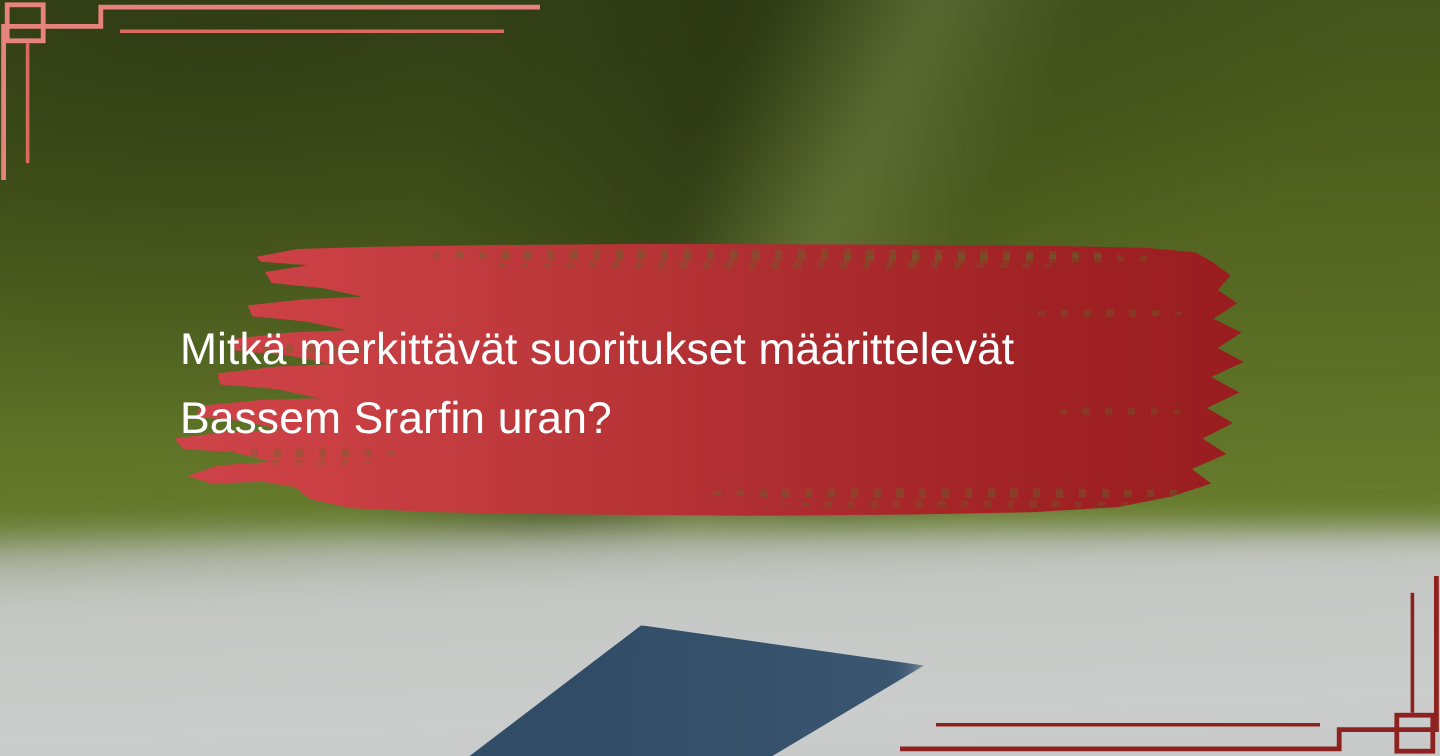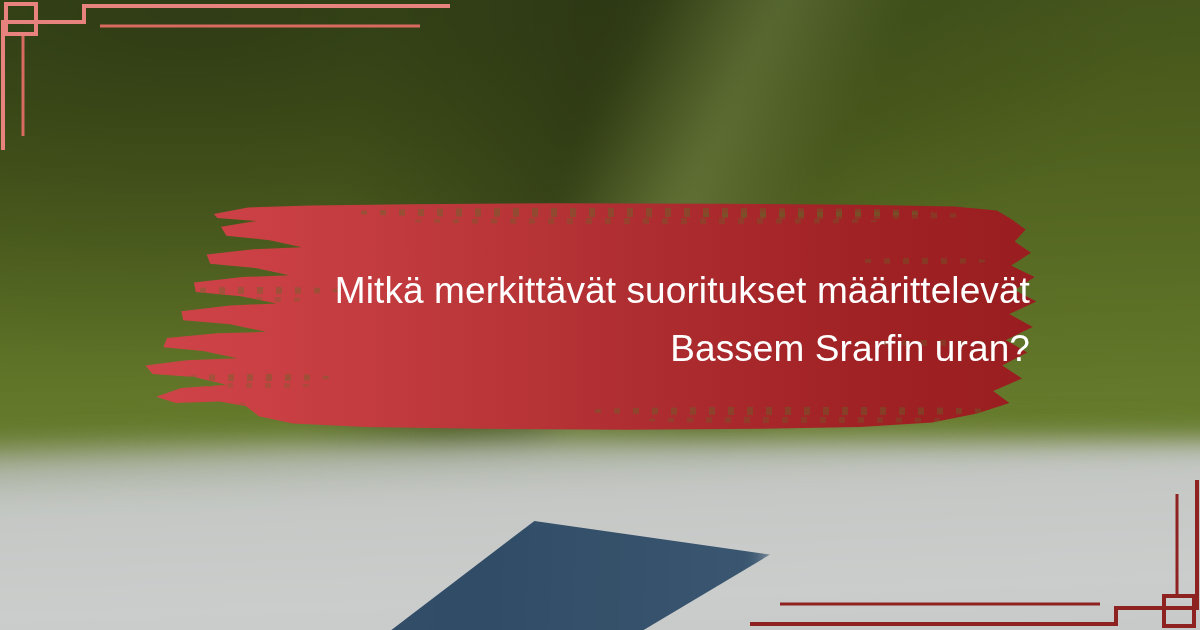--- a/index.html
+++ b/index.html
@@ -105,21 +105,21 @@
         rgba(92,108,40,0) 11px, rgba(92,108,40,0) 19px);
     border-radius:40%;
   }
 
   
   .headline {
     position:absolute;
     left:150px;
     top:262px;
     width:880px;
-    text-align:right;
+    text-align:left;
     color:#ffffff;
     font-family:"Liberation Sans", sans-serif;
     font-size:37px;
     font-weight:400;
     line-height:58px;
     letter-spacing:0.1px;
     text-rendering:optimizeLegibility;
     white-space:pre-line;
   }
 </style>

